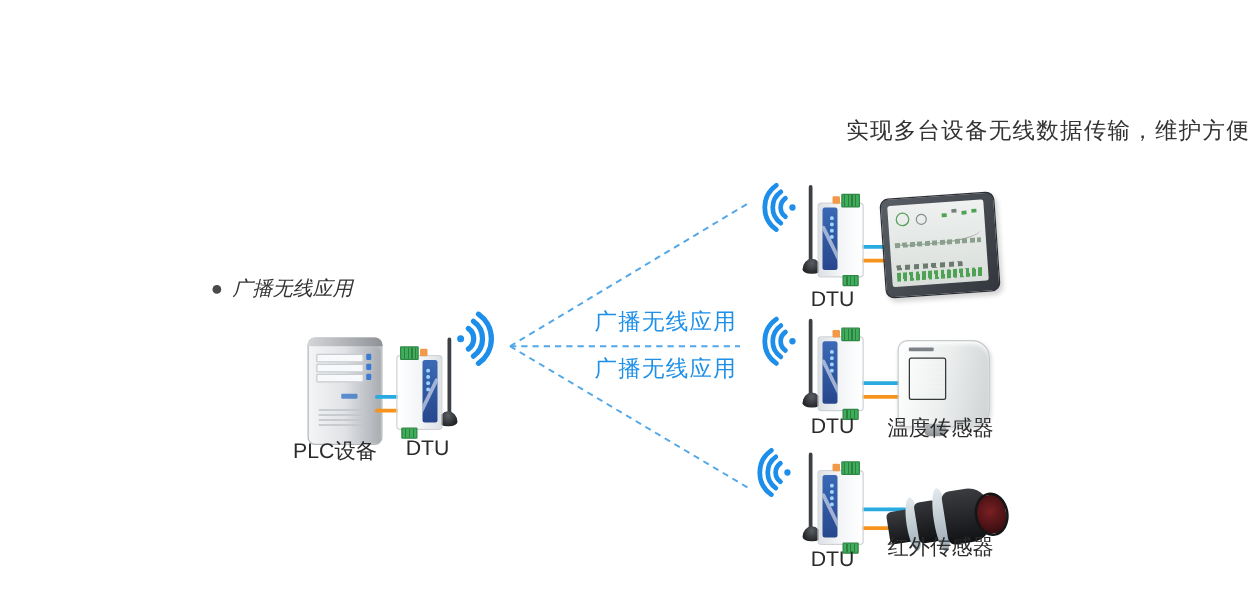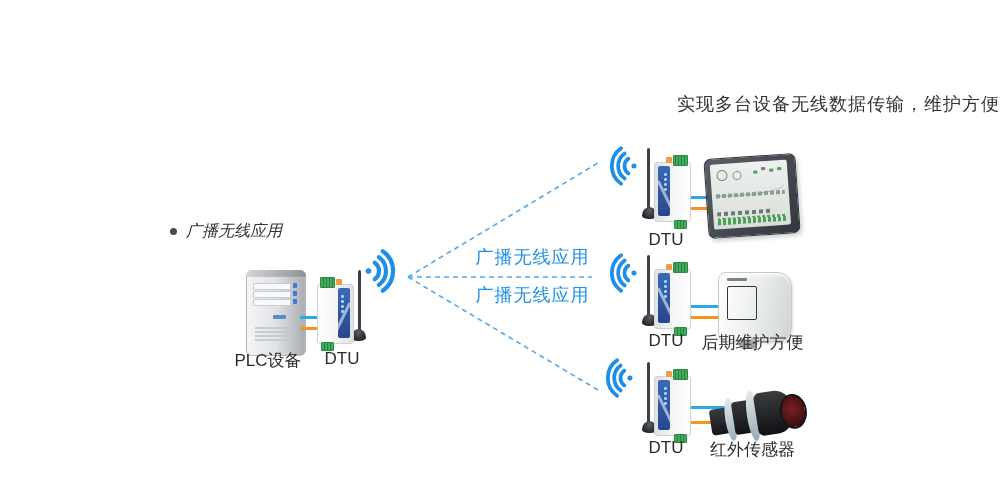--- a/index.html
+++ b/index.html
@@ -227,21 +227,21 @@
     <div class="chip"></div>
     <div class="term-bot"></div>
   </div>
   <div class="abs temp">
     <div class="shell"></div>
     <div class="brand"></div>
     <div class="panel"></div>
     <div class="nub"></div>
   </div>
   <div class="abs lbl" style="left:640px;top:331px;width:52px">DTU</div>
-  <div class="abs lbl" style="left:700px;top:331px;width:105px">后期维护方便</div>
+  <div class="abs lbl" style="left:700px;top:331px;width:105px">温度传感器</div>
 
   <svg class="wifi flip" style="left:598px;top:358px" width="36" height="40" viewBox="0 0 40 44">
     <g stroke="#1d8ee9" stroke-width="4.2" stroke-linecap="round" fill="none">
       <path d="M10.7 13.8 A10 10 0 0 1 10.7 30.2"></path>
       <path d="M14.8 8.1 A17 17 0 0 1 14.8 35.9"></path>
       <path d="M18.8 2.3 A24 24 0 0 1 18.8 41.7"></path>
     </g>
     <circle cx="4.5" cy="22" r="2.8" fill="#1d8ee9"></circle>
   </svg>
   <div class="wire blue" style="left:688px;top:406px;width:50px"></div>
@@ -261,15 +261,15 @@
   </div>
   <div class="abs ir">
     <div class="c1"></div>
     <div class="r1"></div>
     <div class="c2"></div>
     <div class="r2"></div>
     <div class="c3"></div>
     <div class="lens"></div>
   </div>
   <div class="abs lbl" style="left:640px;top:438px;width:52px">DTU</div>
-  <div class="abs lbl" style="left:700px;top:438px;width:105px">红外传感器</div>
+  <div class="abs lbl" style="left:700px;top:426px;width:105px">红外传感器</div>
 
 </div>
 
 </body></html>

